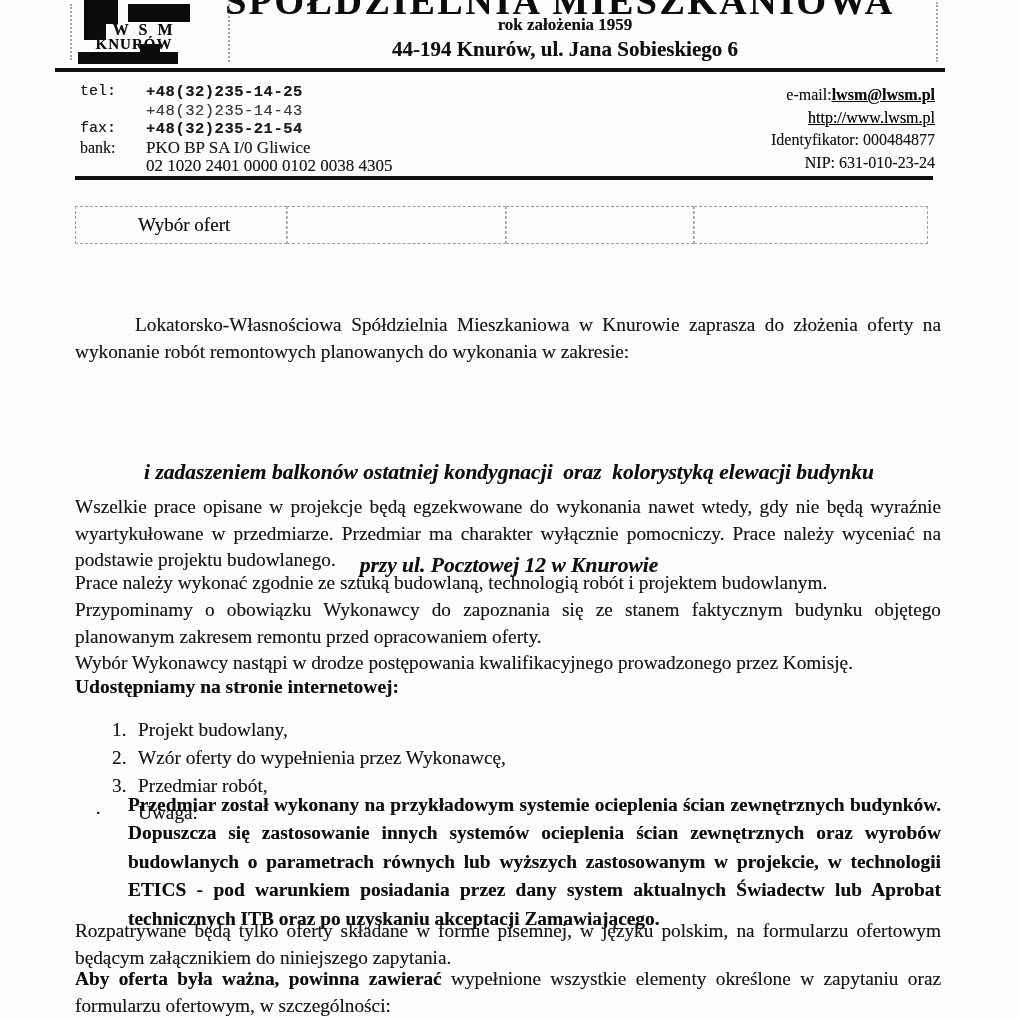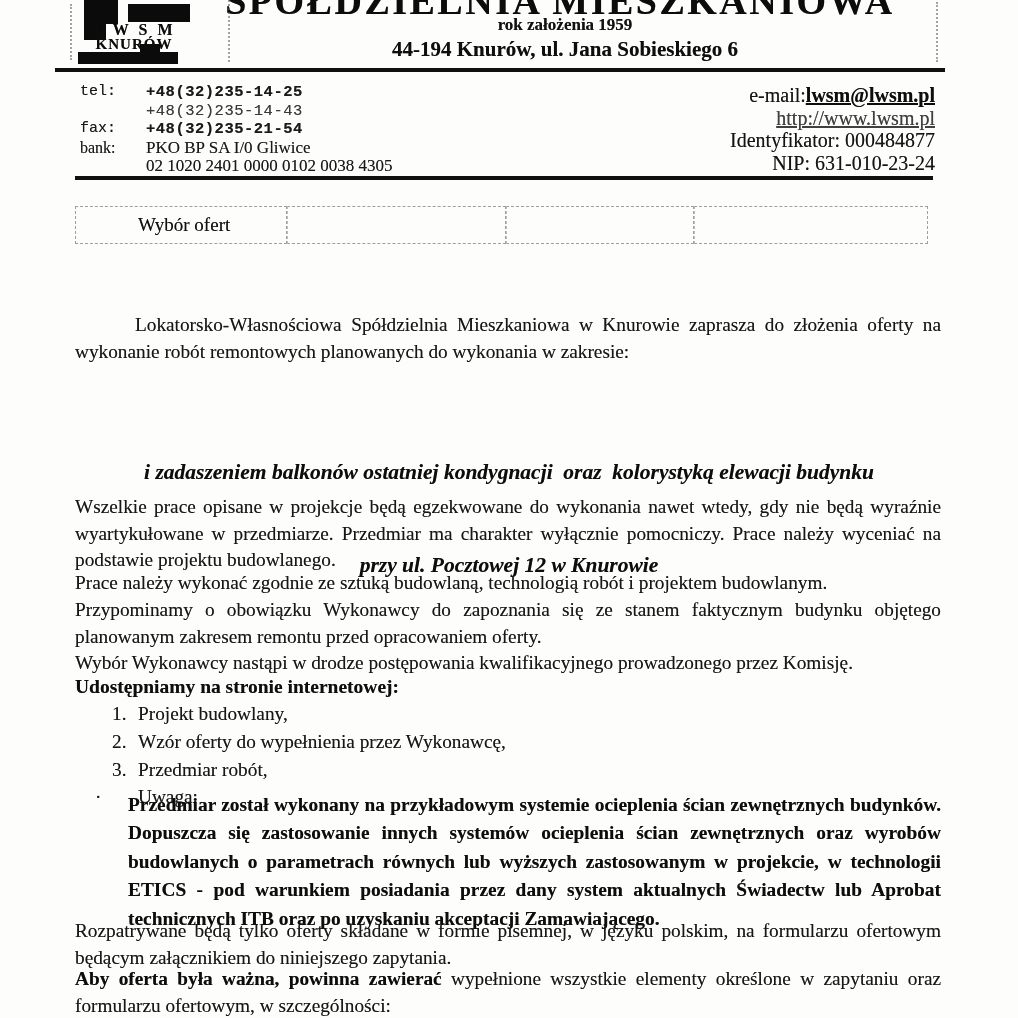--- a/index.html
+++ b/index.html
@@ -26,36 +26,36 @@
   .rule-2{left:75px;top:176px;width:858px;height:4px;}
   
   .contact-left{left:80px;top:83px;font-size:16px;line-height:18.6px;color:#1a1a1a;}
   .contact-left table{border-collapse:collapse;}
   .contact-left td{padding:0;vertical-align:top;}
   .c-label{font-family:"Liberation Mono",monospace;font-size:15px;padding-right:18px !important;min-width:48px;}
   .c-label-serif{font-family:"Liberation Serif",serif;font-size:16px;}
   .mono-b{font-family:"Liberation Mono",monospace;font-weight:bold;font-size:15.5px;letter-spacing:.5px;}
   .mono-r{font-family:"Liberation Mono",monospace;font-size:15.5px;color:#3a3a3a;letter-spacing:.5px;}
   .serif-v{font-size:17px;}
-  .contact-right{right:83px;top:84px;text-align:right;font-size:20px;line-height:22.5px;color:#141414;}
+  .contact-right{right:83px;top:84px;text-align:right;font-size:16px;line-height:22.5px;color:#141414;}
   .lnk{font-weight:bold;text-decoration:underline;color:#0d0d0d;}
-  .lnk2{text-decoration:underline;color:#404040;}
+  .lnk2{text-decoration:underline;color:#000000;}
   
   .subj-row{left:75px;top:206px;width:853px;height:38px;display:flex;justify-content:space-between;}
   .subj-cell{border:1.5px dashed rgba(110,110,110,.65);border-left:1px dashed rgba(130,130,130,.5);
     height:100%;box-sizing:border-box;}
   .subj-cell.first{display:flex;align-items:center;padding-left:62px;
     font-size:19px;color:#101010;border-left:1.5px dashed rgba(110,110,110,.65);}
   
   .para{left:75px;width:866px;font-size:19.3px;line-height:26.6px;text-align:justify;color:#171717;}
   .indent{text-indent:60px;}
   .doc-title{left:60px;top:395px;width:898px;text-align:center;
     font-size:21.5px;line-height:31px;font-weight:bold;font-style:italic;color:#0d0d0d;white-space:pre-wrap;}
   .sec-head{left:75px;top:676px;font-size:19.5px;font-weight:bold;color:#0e0e0e;}
-  .list-item{left:112px;width:820px;font-size:19.3px;color:#171717;}
+  .list-item{left:112px;width:820px;font-size:19.3px;color:#171717;margin-top:16px;}
   .li-num{display:inline-block;width:26px;}
   .note{left:128px;top:791px;width:813px;font-size:19.4px;line-height:28.4px;
     font-weight:bold;text-align:justify;color:#0d0d0d;}
   .b{font-weight:bold;color:#0d0d0d;}
   
   .tick{border-left:2px dotted rgba(90,90,90,.55);}
 </style>
 </head>
 <body>
 

